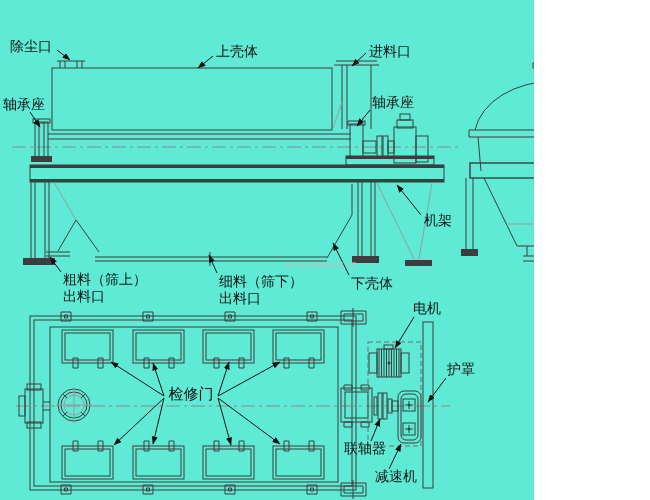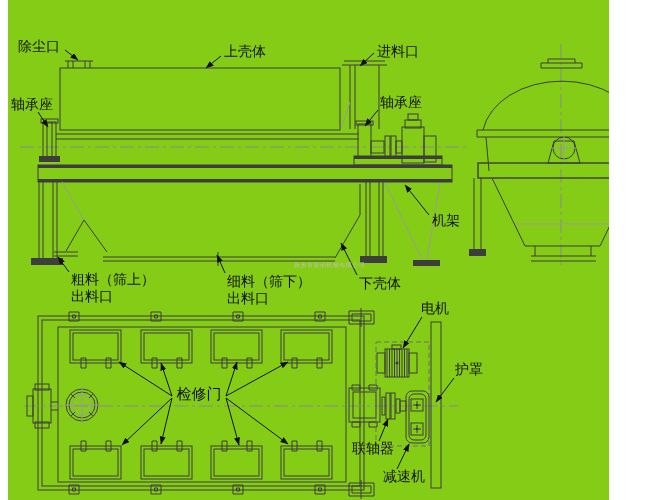--- a/index.html
+++ b/index.html
@@ -1,17 +1,17 @@
 <!DOCTYPE html>
 <html><head>
 <meta charset="utf-8">
 <style>
   html,body{margin:0;padding:0;background:#fff;}
-  .canvas{position:relative;width:601px;height:500px;background:#84cc16;overflow:hidden;
-          font-family:"Liberation Sans",sans-serif;margin-left:8px;}
+  .canvas{position:relative;width:534px;height:500px;background:#5eead4;overflow:hidden;
+          font-family:"Liberation Sans",sans-serif;}
   svg{display:block;}
   text.lbl{font-family:"Liberation Sans",sans-serif;font-size:14px;fill:#111;}
   text.lbl-big{font-family:"Liberation Sans",sans-serif;font-size:15px;fill:#111;}
   text.wm{font-family:"Liberation Sans",sans-serif;fill:#c3beb8;filter:blur(0.4px);}
   .ln{stroke:#3d3d3d;stroke-width:1;fill:none;}
   .ln2{stroke:#3d3d3d;stroke-width:1.4;fill:none;}
   .lt{stroke:#9b9b9b;stroke-width:1;fill:none;}
   .cl{stroke:#8a8a8a;stroke-width:1;fill:none;stroke-dasharray:14 4 3 4;}
   .fill{fill:#3d3d3d;stroke:none;}
   .leader{stroke:#111;stroke-width:1;fill:none;}

